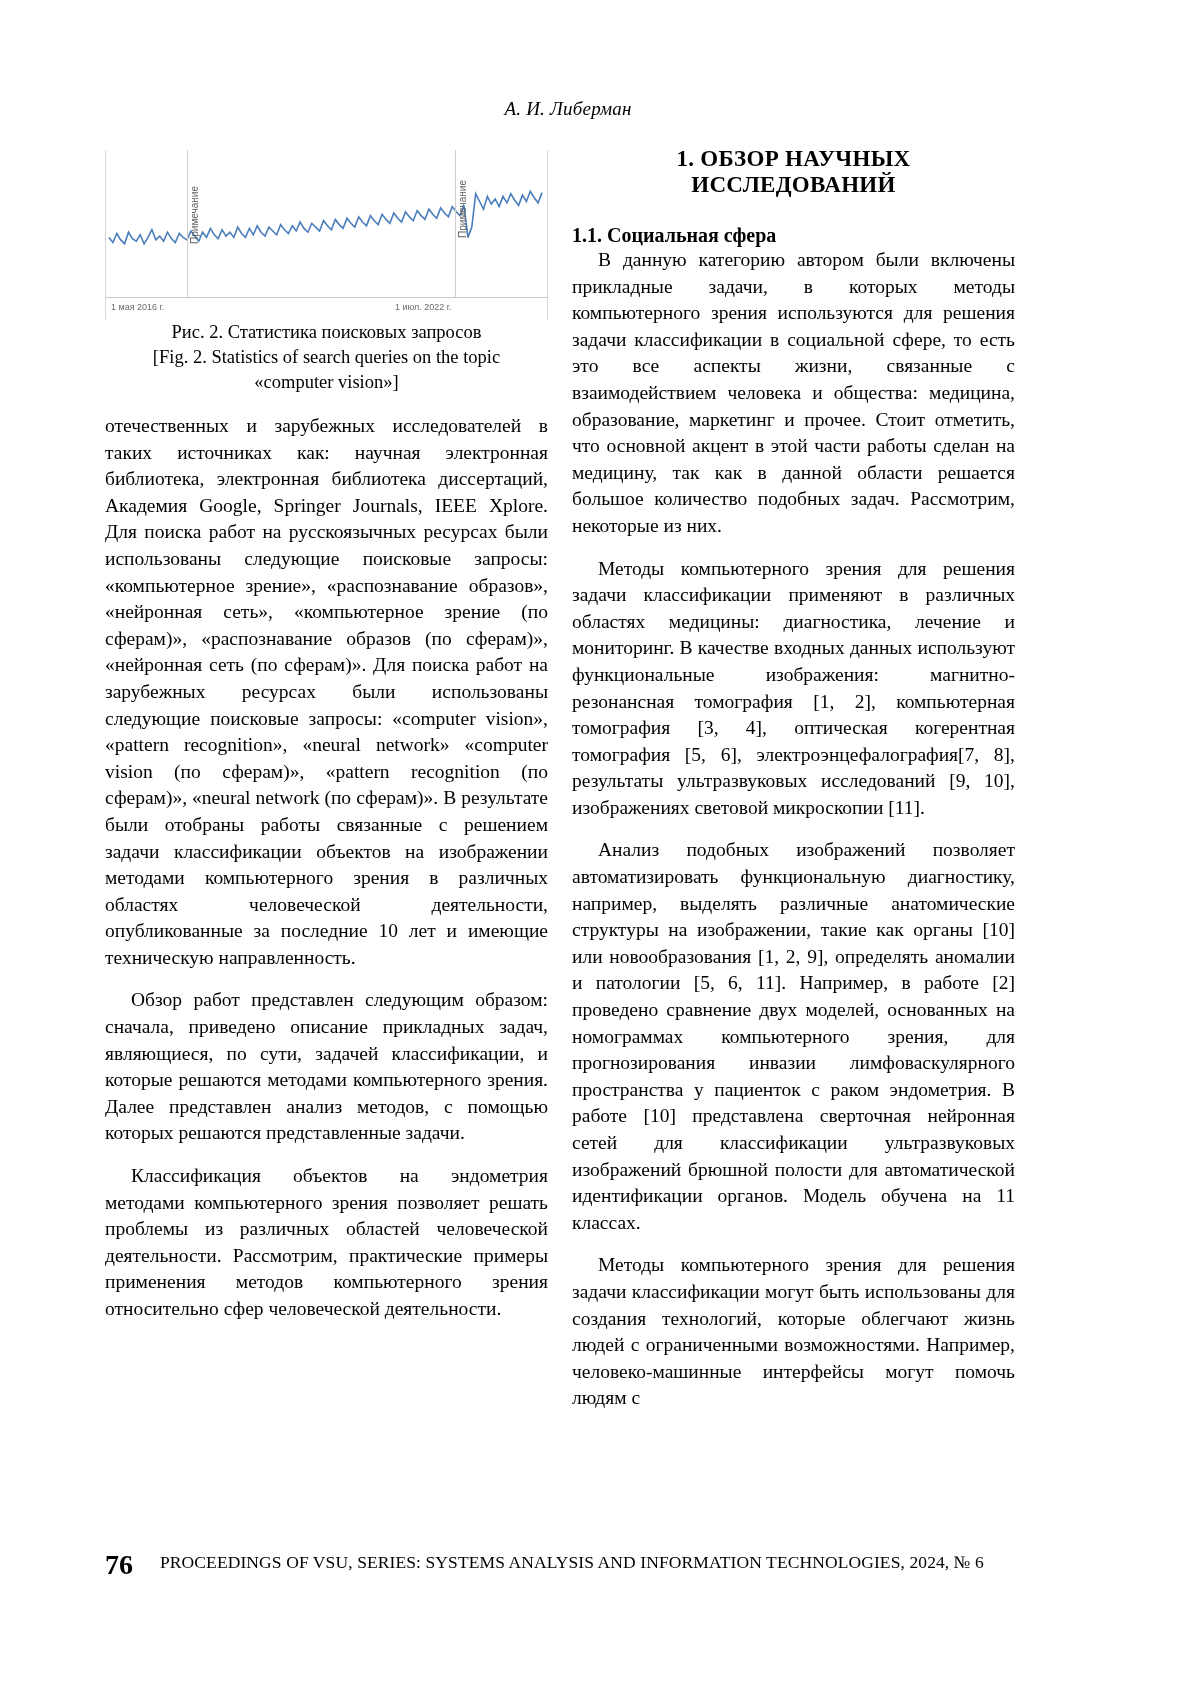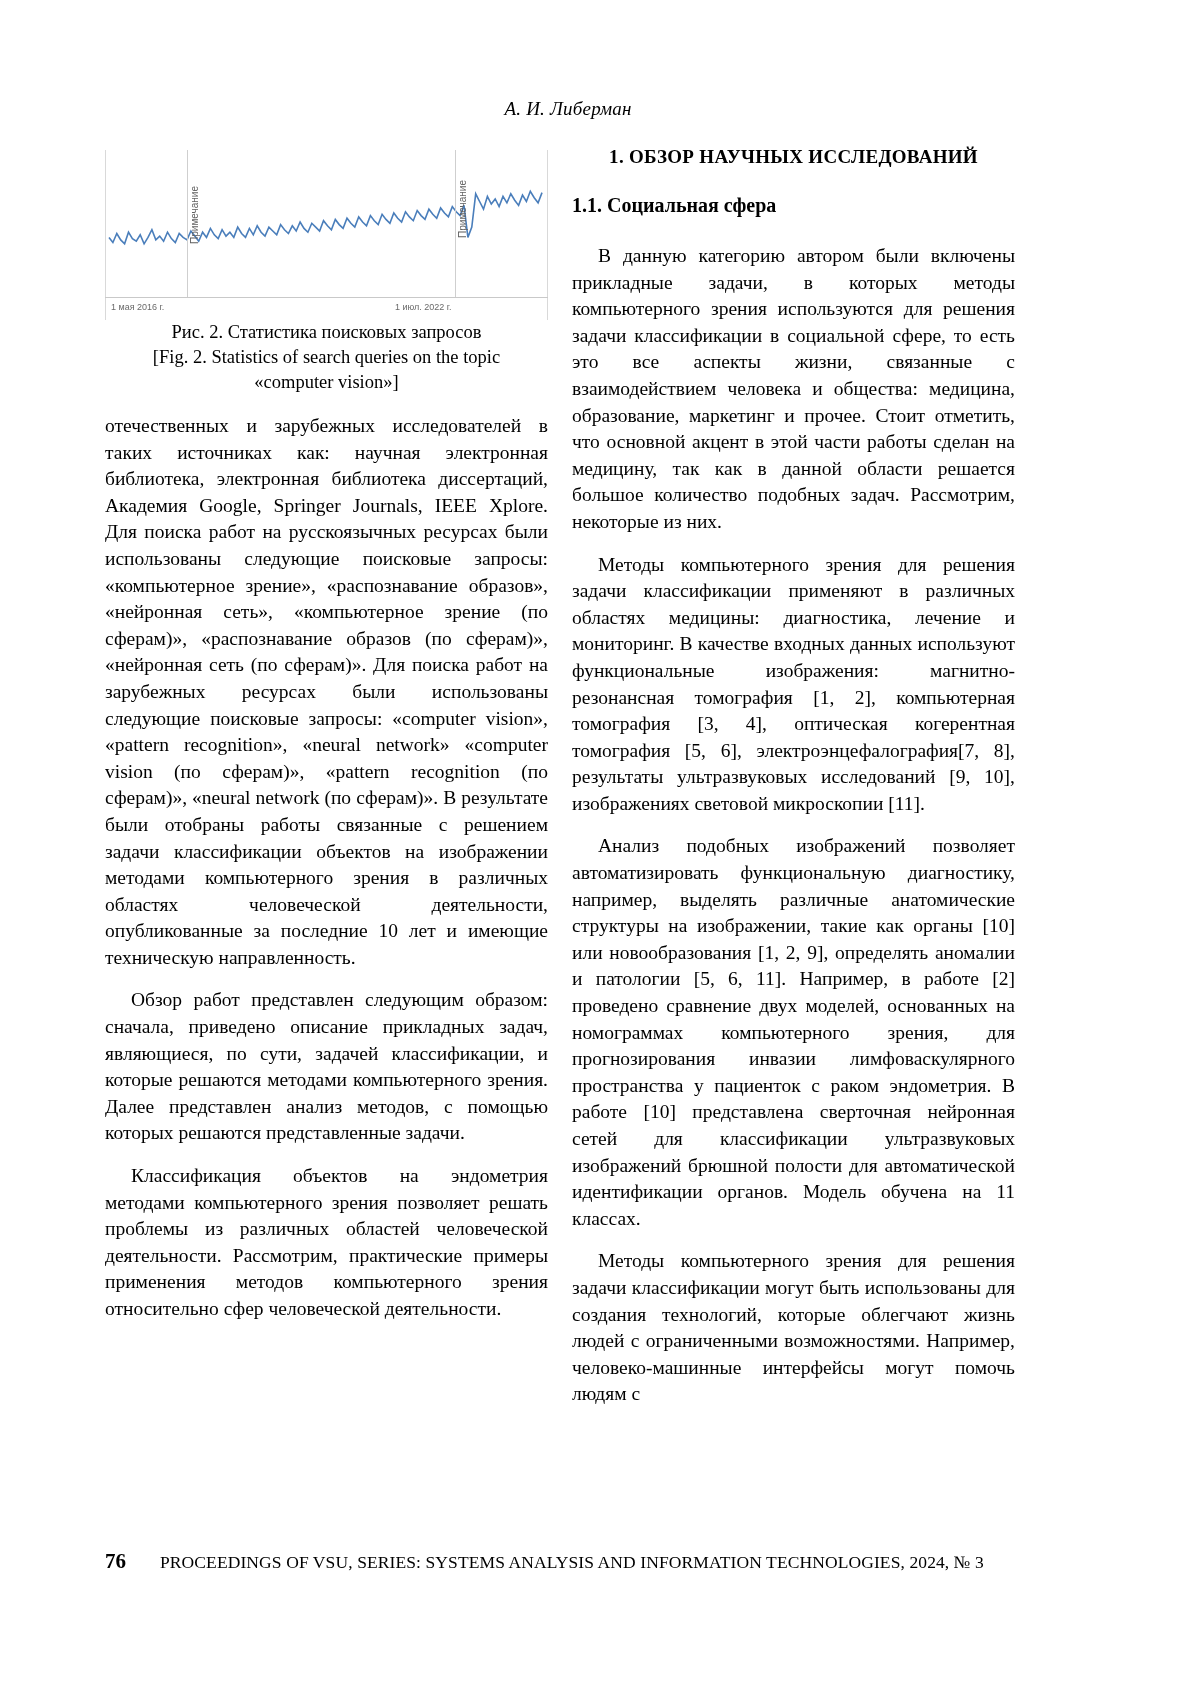--- a/index.html
+++ b/index.html
@@ -124,45 +124,45 @@
     text-justify: inter-word;
     hyphens: manual;
     margin: 0;
   }
   .body-text + .body-text { margin-top: 16px; }
   .indent { text-indent: 26px; }
   .first-block { margin-top: 18px; }
 
   .section-title {
     font-weight: bold;
-    font-size: 19px;
+    font-size: 23px;
     text-align: center;
     letter-spacing: 0.3px;
     margin: 4px 0 0 0;
   }
   .subsection-title {
     font-weight: bold;
     font-size: 20px;
     text-align: left;
     margin: 26px 0 0 0;
   }
-  .right-first-para { margin-top: 26px; }
+  .right-first-para { }
 
   .footer {
     position: absolute;
     left: 0;
     top: 1549px;
     width: 1200px;
     height: 30px;
   }
   .folio {
     position: absolute;
     left: 105px;
     top: 0;
-    font-size: 21px;
+    font-size: 28px;
     font-weight: bold;
     font-family: "Liberation Serif", serif;
   }
   .footer-text {
     position: absolute;
     left: 160px;
     top: 3px;
     width: 955px;
     font-size: 17.5px;
     letter-spacing: 0.1px;
@@ -215,16 +215,16 @@
 
       <p class="body-text indent right-first-para">В данную категорию автором были включены прикладные задачи, в которых методы компьютерного зрения используются для решения задачи классификации в социальной сфере, то есть это все аспекты жизни, связанные с взаимодействием человека и общества: медицина, образование, маркетинг и прочее. Стоит отметить, что основной акцент в этой части работы сделан на медицину, так как в данной области решается большое количество подобных задач. Рассмотрим, некоторые из них.</p>
       <p class="body-text indent">Методы компьютерного зрения для решения задачи классификации применяют в различных областях медицины: диагностика, лечение и мониторинг. В качестве входных данных используют функциональные изображения: магнитно-резонансная томография [1, 2], компьютерная томография [3, 4], оптическая когерентная томография [5, 6], электроэнцефалография[7, 8], результаты ультразвуковых исследований [9, 10], изображениях световой микроскопии [11].</p>
       <p class="body-text indent">Анализ подобных изображений позволяет автоматизировать функциональную диагностику, например, выделять различные анатомические структуры на изображении, такие как органы [10] или новообразования [1, 2, 9], определять аномалии и патологии [5, 6, 11]. Например, в работе [2] проведено сравнение двух моделей, основанных на номограммах компьютерного зрения, для прогнозирования инвазии лимфоваскулярного пространства у пациенток с раком эндометрия. В работе [10] представлена сверточная нейронная сетей для классификации ультразвуковых изображений брюшной полости для автоматической идентификации органов. Модель обучена на 11 классах.</p>
       <p class="body-text indent">Методы компьютерного зрения для решения задачи классификации могут быть использованы для создания технологий, которые облегчают жизнь людей с ограниченными возможностями. Например, человеко-машинные интерфейсы могут помочь людям с</p>
     </div>
   </div>
 
   <div class="footer">
     <div class="folio">76</div>
-    <div class="footer-text">PROCEEDINGS OF VSU, SERIES: SYSTEMS ANALYSIS AND INFORMATION TECHNOLOGIES, 2024, № 3</div>
+    <div class="footer-text">PROCEEDINGS OF VSU, SERIES: SYSTEMS ANALYSIS AND INFORMATION TECHNOLOGIES, 2024, № 6</div>
   </div>
 
 </div>
 
 </body></html>

